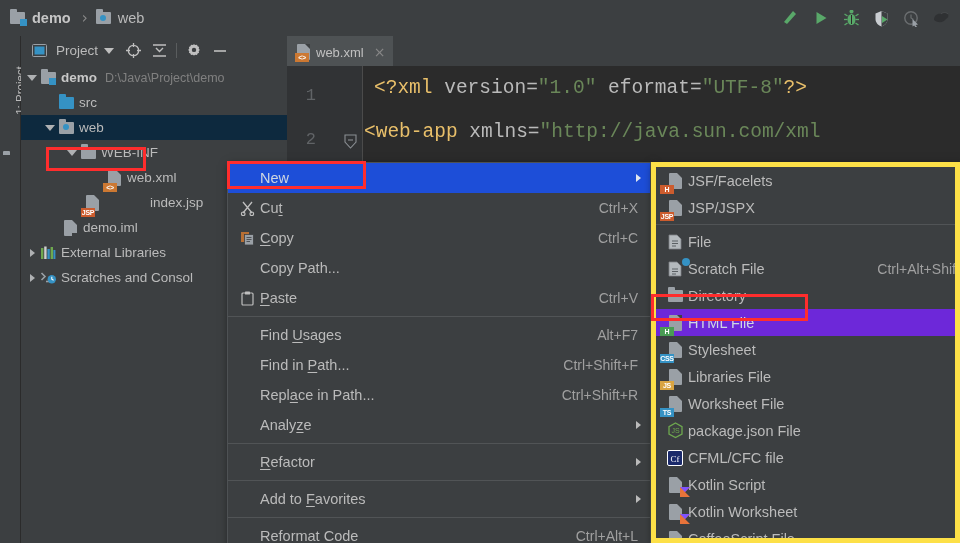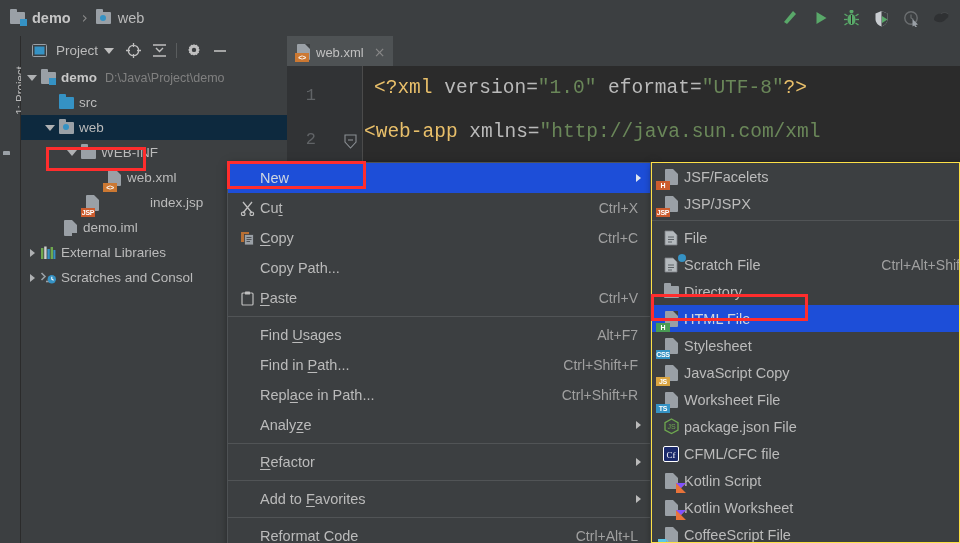--- a/index.html
+++ b/index.html
@@ -140,29 +140,29 @@
     position: absolute; right: 9px; width: 0; height: 0;
     border-left: 5px solid #bbbbbb; border-top: 4px solid transparent; border-bottom: 4px solid transparent;
   }
   .mi.hl .mi-arrow { border-left-color: #e0e6ef; }
   .msep { height: 1px; background: #515456; margin: 3px 0; }
   .mn { text-decoration: underline; text-underline-offset: 2px; }
 
   
   .submenu {
     position: absolute; left: 651px; top: 162px; width: 309px;
-    background: #3c3f41; border: 1px solid #fde047;
+    background: #3c3f41; border: 5px solid #fde047;
     box-shadow: 2px 3px 9px rgba(0,0,0,.55); overflow: hidden;
     height: 381px;
   }
   .si {
     position: relative; height: 27px; display: flex; align-items: center;
     padding-left: 6px; white-space: nowrap;
   }
-  .si.hl { background: #1d4ed8; }
+  .si.hl { background: #6d28d9; }
   .si-ico { width: 26px; height: 22px; display: flex; align-items: center; justify-content: center; flex: none; }
   .si-label { font-size: 14.5px; color: #bbbbbb; }
   .si.hl .si-label { color: #cfd6e0; }
   .si-key { position: absolute; right: -48px; font-size: 14px; color: #a0a0a0; }
 
   
   .redbox {
     position: absolute; border: 3px solid #ff2d2d; pointer-events: none; z-index: 60;
   }
 
@@ -619,21 +619,21 @@
           <span class="tagbadge" style="background:#3592c4;">CSS</span>
       </span>
       <span class="si-label">Stylesheet</span>
     </div>
 
     <div class="si">
       <span class="si-ico" style="position:relative;">
         <span class="page"></span>
           <span class="tagbadge" style="background:#d9a441;">JS</span>
       </span>
-      <span class="si-label">JavaScript Copy</span>
+      <span class="si-label">Libraries File</span>
     </div>
 
     <div class="si">
       <span class="si-ico" style="position:relative;">
         <span class="page"></span>
           <span class="tagbadge" style="background:#3592c4;">TS</span>
       </span>
       <span class="si-label">Worksheet File</span>
     </div>
 

